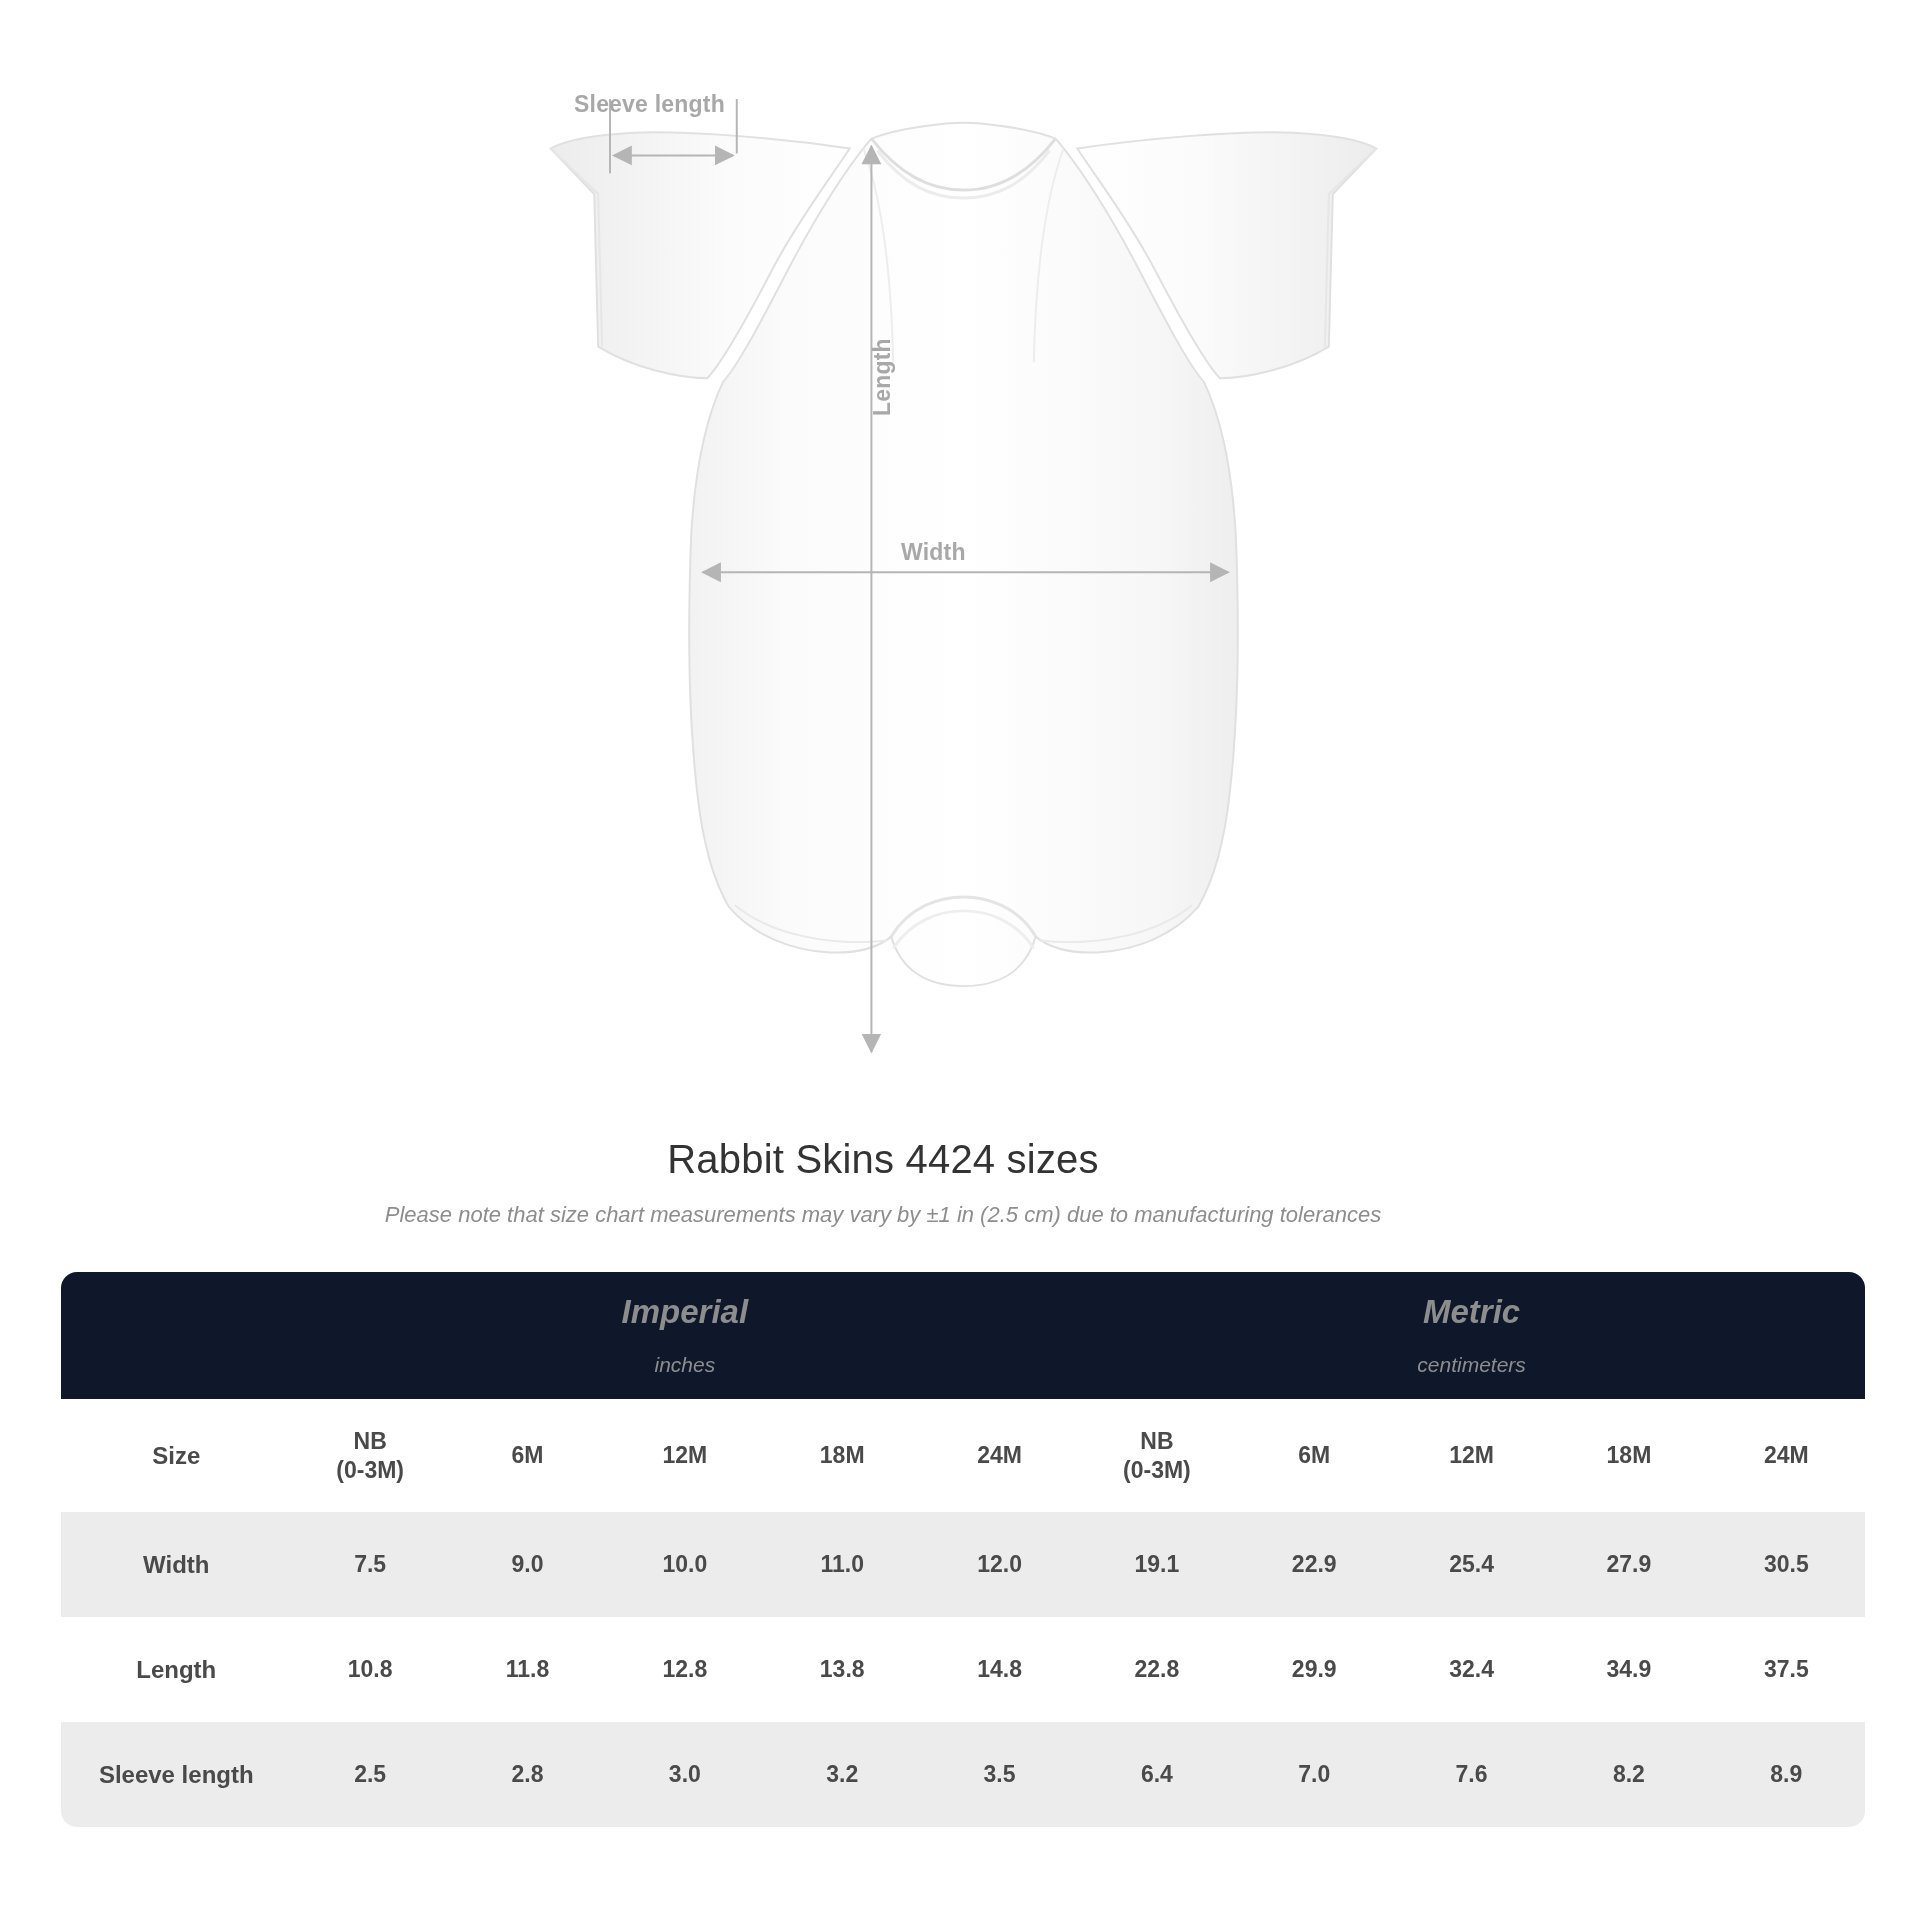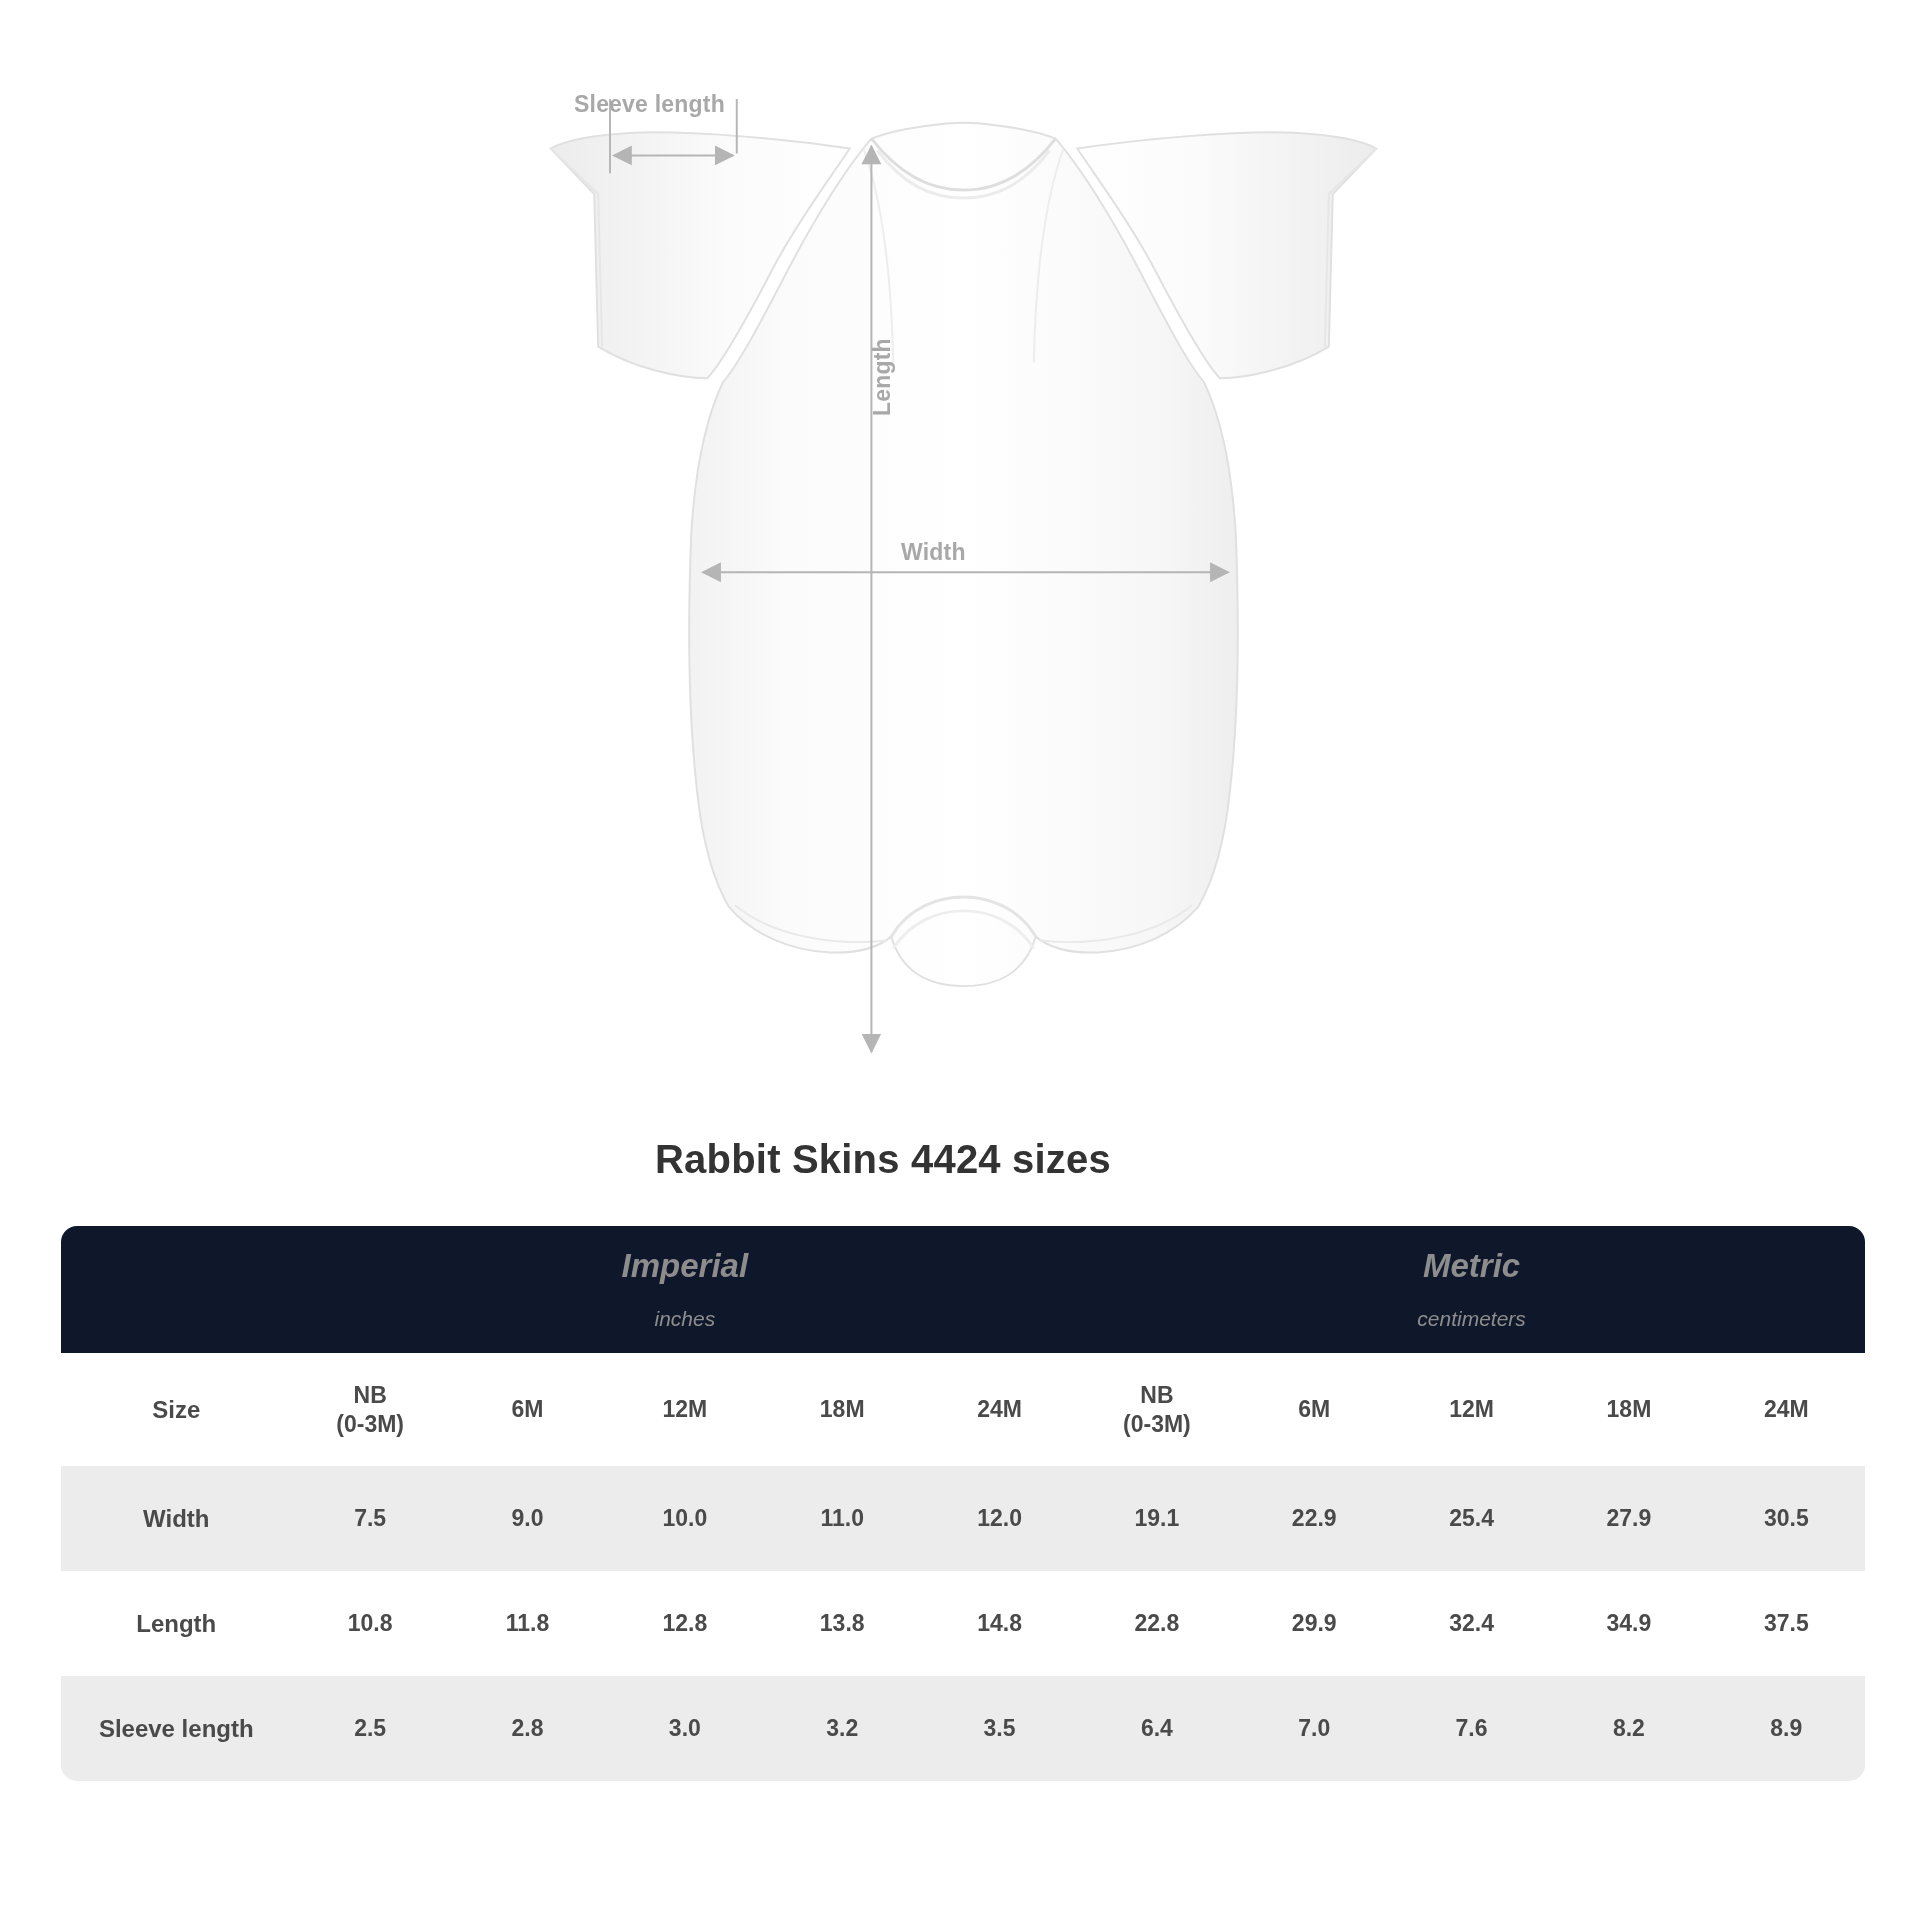--- a/index.html
+++ b/index.html
@@ -54,21 +54,21 @@
     transform-origin: left top;
   }
 
   
   .title-block {
     text-align: center;
     margin-top: 38px;
   }
   .chart-title {
     font-size: 40px;
-    font-weight: bold;
+    font-weight: normal;
     color: #333333;
     letter-spacing: 0.2px;
   }
   .chart-note {
     font-size: 22px;
     font-style: italic;
     color: #8d8d8d;
     margin-top: 20px;
   }
 
@@ -246,20 +246,21 @@
       <line x1="880" y1="148" x2="880" y2="1062" stroke="#b5b5b5" stroke-width="2" marker-start="url(#arrHs)" marker-end="url(#arrH)"></line>
     </svg>
 
     <div class="dim-label sleeve">Sleeve length</div>
     <div class="dim-label width">Width</div>
     <div class="dim-label length">Length</div>
   </div>
 
   <div class="title-block">
     <div class="chart-title">Rabbit Skins 4424 sizes</div>
+    <div class="chart-note">Please note that size chart measurements may vary by ±1 in (2.5 cm) due to manufacturing tolerances</div>
   </div>
 
   <div class="table-wrap">
     <table class="size-table">
       <colgroup>
         <col class="col-label">
         <col class="col-val">
           <col class="col-val">
           <col class="col-val">
           <col class="col-val">

